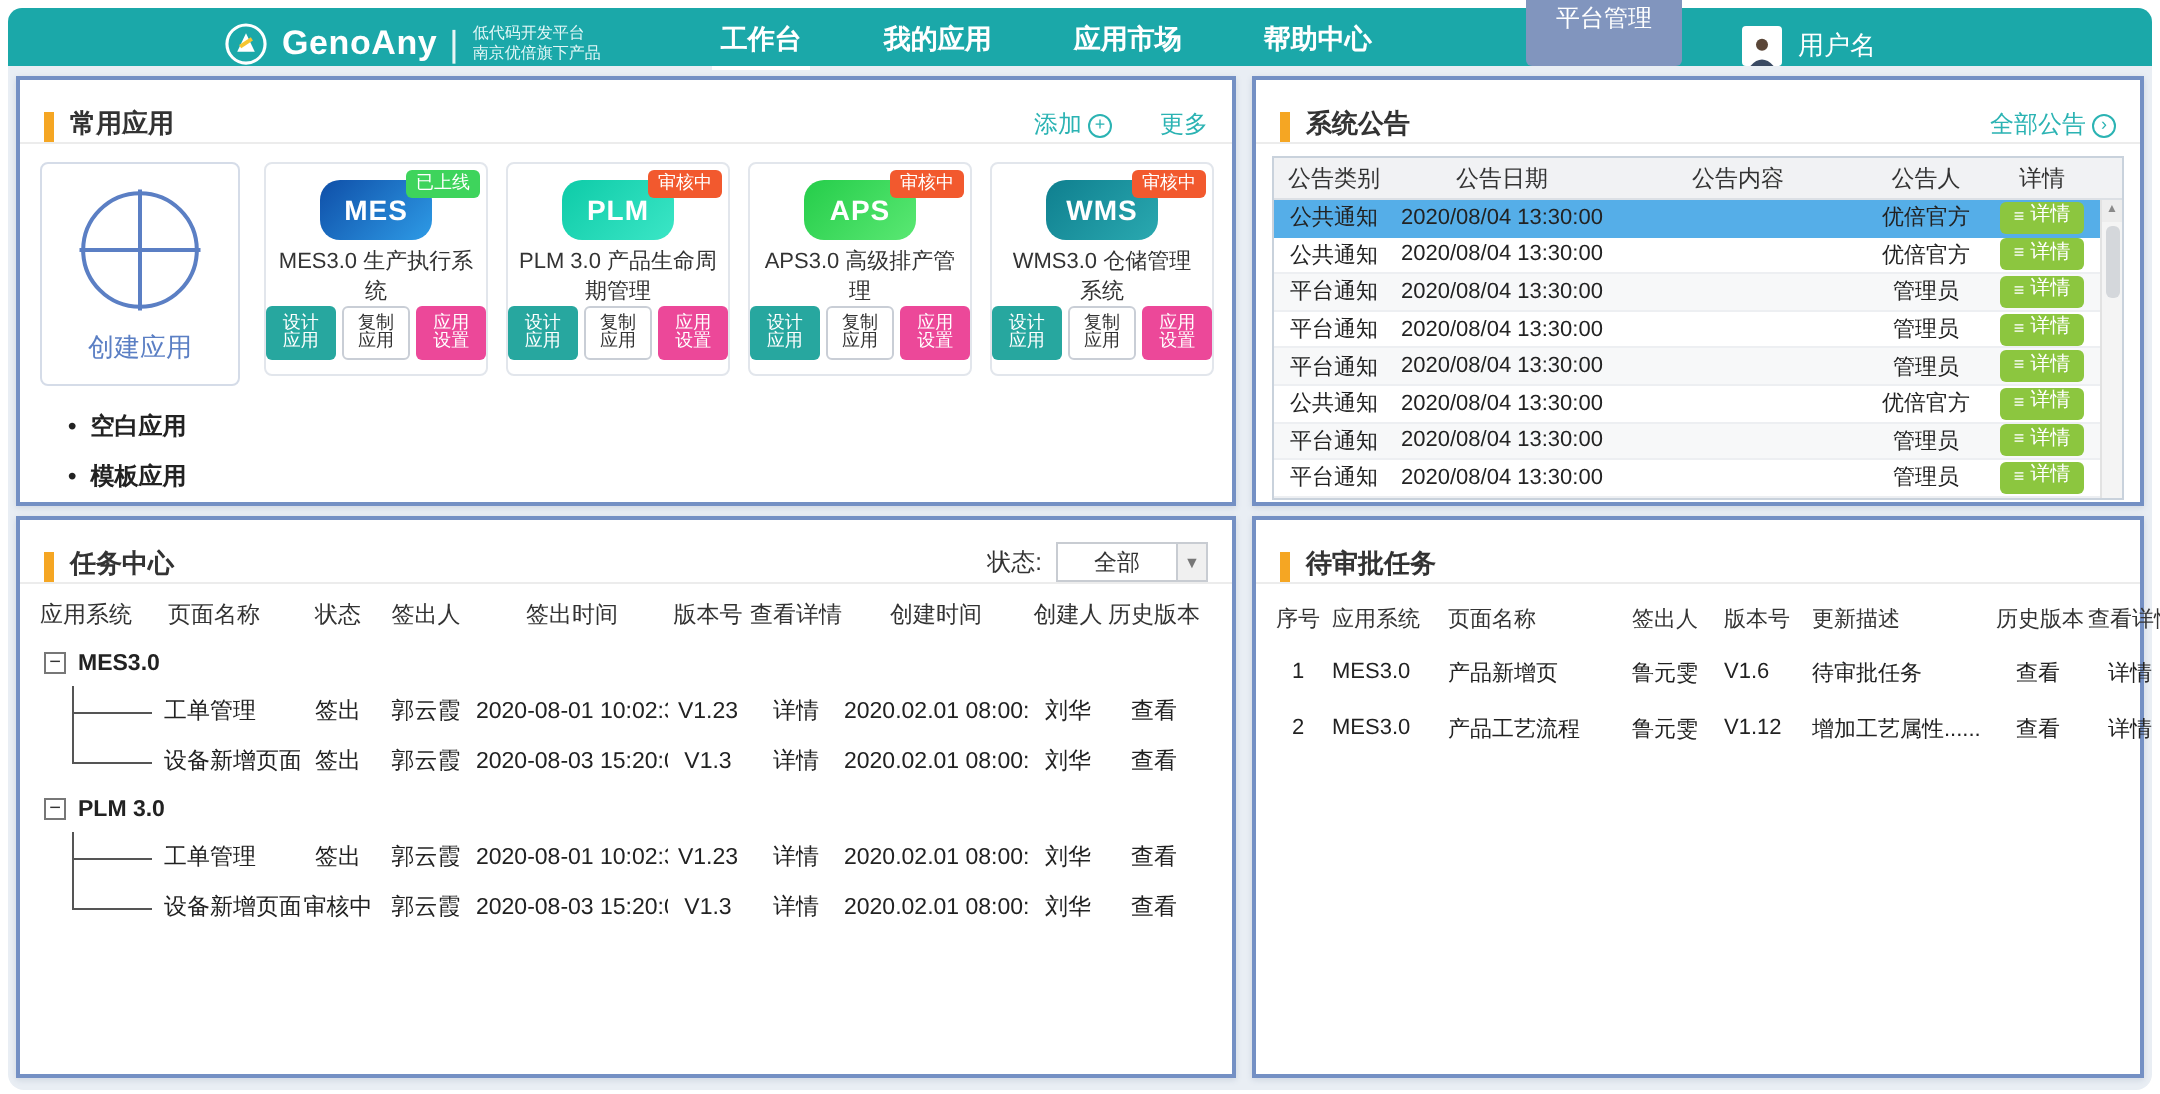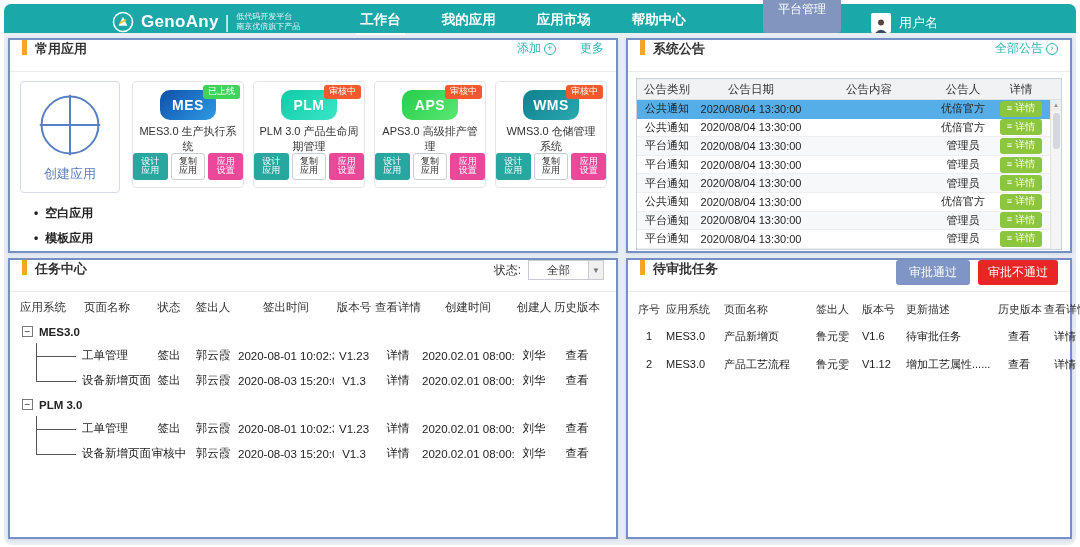--- a/index.html
+++ b/index.html
@@ -30,21 +30,21 @@
   .user-wrap { display:flex; align-items:center; gap:8px; margin-left:30px; margin-right:138px; }
   .avatar { width:20px; height:20px; background:#fff; border-radius:2px; display:flex; align-items:flex-end; justify-content:center; overflow:hidden; }
   .username { font-size:13px; }
 
   
   .panel { position:absolute; background:#fff; border:2px solid #7490C4; box-shadow:0 1px 3px rgba(60,80,120,.15); }
   .panel-apps  { left:8px;   top:38px;  width:610px; height:215px; }
   .panel-ann   { left:626px; top:38px;  width:446px; height:215px; }
   .panel-tasks { left:8px;   top:258px; width:610px; height:281px; }
   .panel-appr  { left:626px; top:258px; width:446px; height:281px; }
-  .panel-hd { height:32px; display:flex; align-items:flex-start; padding:0 12px; border-bottom:1px solid #ECECEC; }
+  .panel-hd { height:32px; display:flex; align-items:flex-end; padding:0 12px; border-bottom:1px solid #ECECEC; }
   .title-bar { width:5px; height:15px; background:#F5A623; margin-right:8px; flex:none; }
   .panel-title { font-size:13px; font-weight:bold; color:#333; }
   .teal-link { color:#2BB3B3; font-size:12px; cursor:pointer; display:flex; align-items:center; gap:3px; }
   .circ-ic { width:12px; height:12px; border:1px solid #2BB3B3; border-radius:50%; display:inline-flex; align-items:center; justify-content:center; font-size:9px; line-height:1; }
 
   
   .apps-body { display:flex; padding:9px 10px 0 10px; gap:10px; align-items:flex-start; }
   .create-col { width:102px; flex:none; }
   .create-card { width:100px; height:112px; border:1px solid #D5DCE8; border-radius:4px; background:#fff;
     display:flex; flex-direction:column; align-items:center; justify-content:center; gap:7px; cursor:pointer; }
@@ -433,24 +433,20 @@
           <div>查看</div>
         </div>
       </div>
   </div>
 </section>
 
 <section class="panel panel-appr">
   <div class="panel-hd">
     <span class="title-bar"></span>
     <span class="panel-title">待审批任务</span>
-    <div class="appr-actions">
-      <button class="btn-approve">审批通过</button>
-      <button class="btn-reject">审批不通过</button>
-    </div>
   </div>
   <div class="appr-body">
     <div class="appr-grid appr-head">
         <div class="c-center">序号</div>
         <div>应用系统</div>
         <div>页面名称</div>
         <div>签出人</div>
         <div>版本号</div>
         <div>更新描述</div>
         <div class="c-center">历史版本</div>

